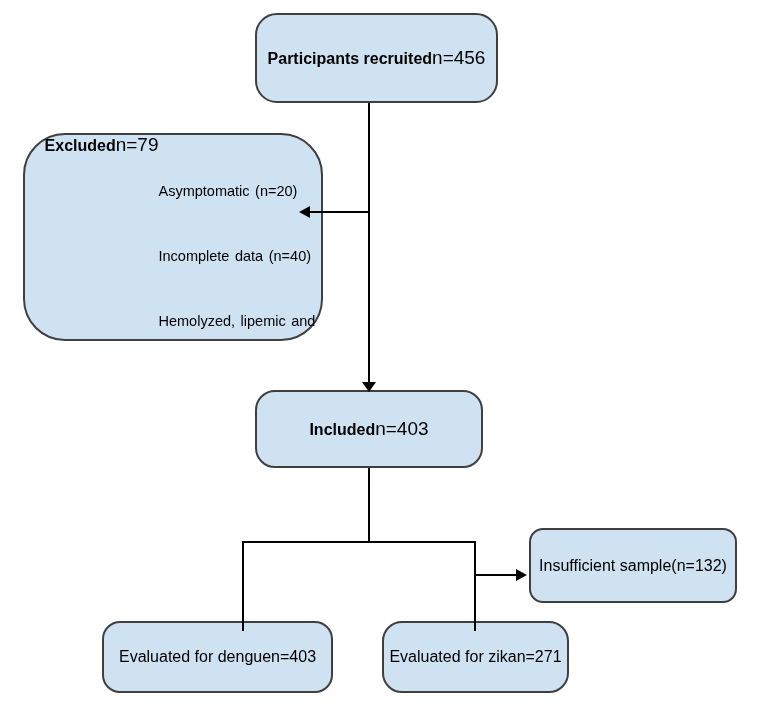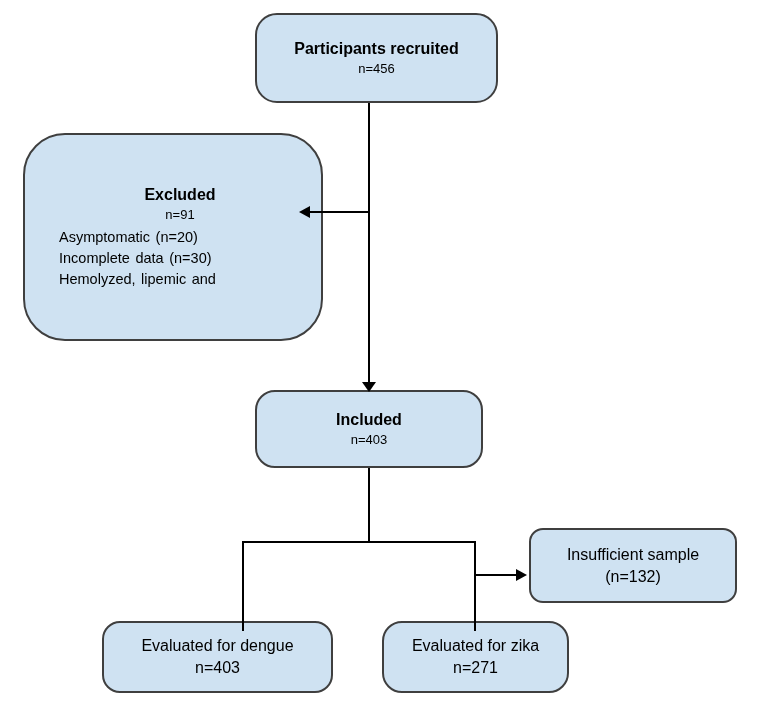--- a/index.html
+++ b/index.html
@@ -12,29 +12,29 @@
     height: 724px;
     background: #ffffff;
     overflow: hidden;
   }
 
   .box {
     position: absolute;
     background: var(--box-fill, #cfe2f2);
     border: 2px solid var(--box-border, #3f3f3f);
     display: flex;
-    flex-direction: column;
+    flex-direction: row;
     align-items: center;
     justify-content: center;
     text-align: center;
     z-index: 1;
   }
 
   .title   { font-weight: bold; font-size: 16px; line-height: 21px; }
-  .nline   { font-weight: normal; font-size: 13px; line-height: 20px; }
+  .nline   { font-weight: normal; font-size: 19px; line-height: 20px; }
   .plain   { font-weight: normal; font-size: 16px; line-height: 22px; }
 
   .box-recruited    { left: 255px; top: 13px;  width: 243px; height: 90px;  border-radius: 22px; }
   .box-included     { left: 255px; top: 390px; width: 228px; height: 78px;  border-radius: 20px; }
   .box-insufficient { left: 529px; top: 528px; width: 208px; height: 75px;  border-radius: 14px; text-align: center; }
   .box-dengue       { left: 102px; top: 621px; width: 231px; height: 72px;  border-radius: 18px; }
   .box-zika         { left: 382px; top: 621px; width: 187px; height: 72px;  border-radius: 20px; }
 
   .box-excluded {
     left: 23px; top: 133px; width: 300px; height: 208px;
@@ -44,20 +44,21 @@
     padding-left: 34px;
     padding-right: 20px;
   }
   .box-excluded .ex-items { margin-top: 2px; }
   .ex-item {
     font-size: 14.5px;
     line-height: 21px;
     text-align: left;
     word-spacing: 1.5px;
     white-space: nowrap;
+    margin-top: 44px;
   }
 
   .line {
     position: absolute;
     background: var(--line, #000);
     z-index: 2;
   }
   .ah {
     position: absolute;
     width: 0; height: 0;
@@ -72,24 +73,24 @@
 
 <div class="canvas">
 
   <div class="box box-recruited">
     <div class="title">Participants recruited</div>
     <div class="nline">n=456</div>
   </div>
 
   <div class="box box-excluded">
     <div class="title">Excluded</div>
-    <div class="nline">n=91</div>
+    <div class="nline">n=79</div>
     <div class="ex-items">
       <div class="ex-item">Asymptomatic (n=20)</div>
-      <div class="ex-item">Incomplete data (n=30)</div>
+      <div class="ex-item">Incomplete data (n=40)</div>
       <div class="ex-item">Hemolyzed, lipemic and</div>
     </div>
   </div>
 
   <div class="box box-included">
     <div class="title">Included</div>
     <div class="nline">n=403</div>
   </div>
 
   <div class="box box-insufficient">

